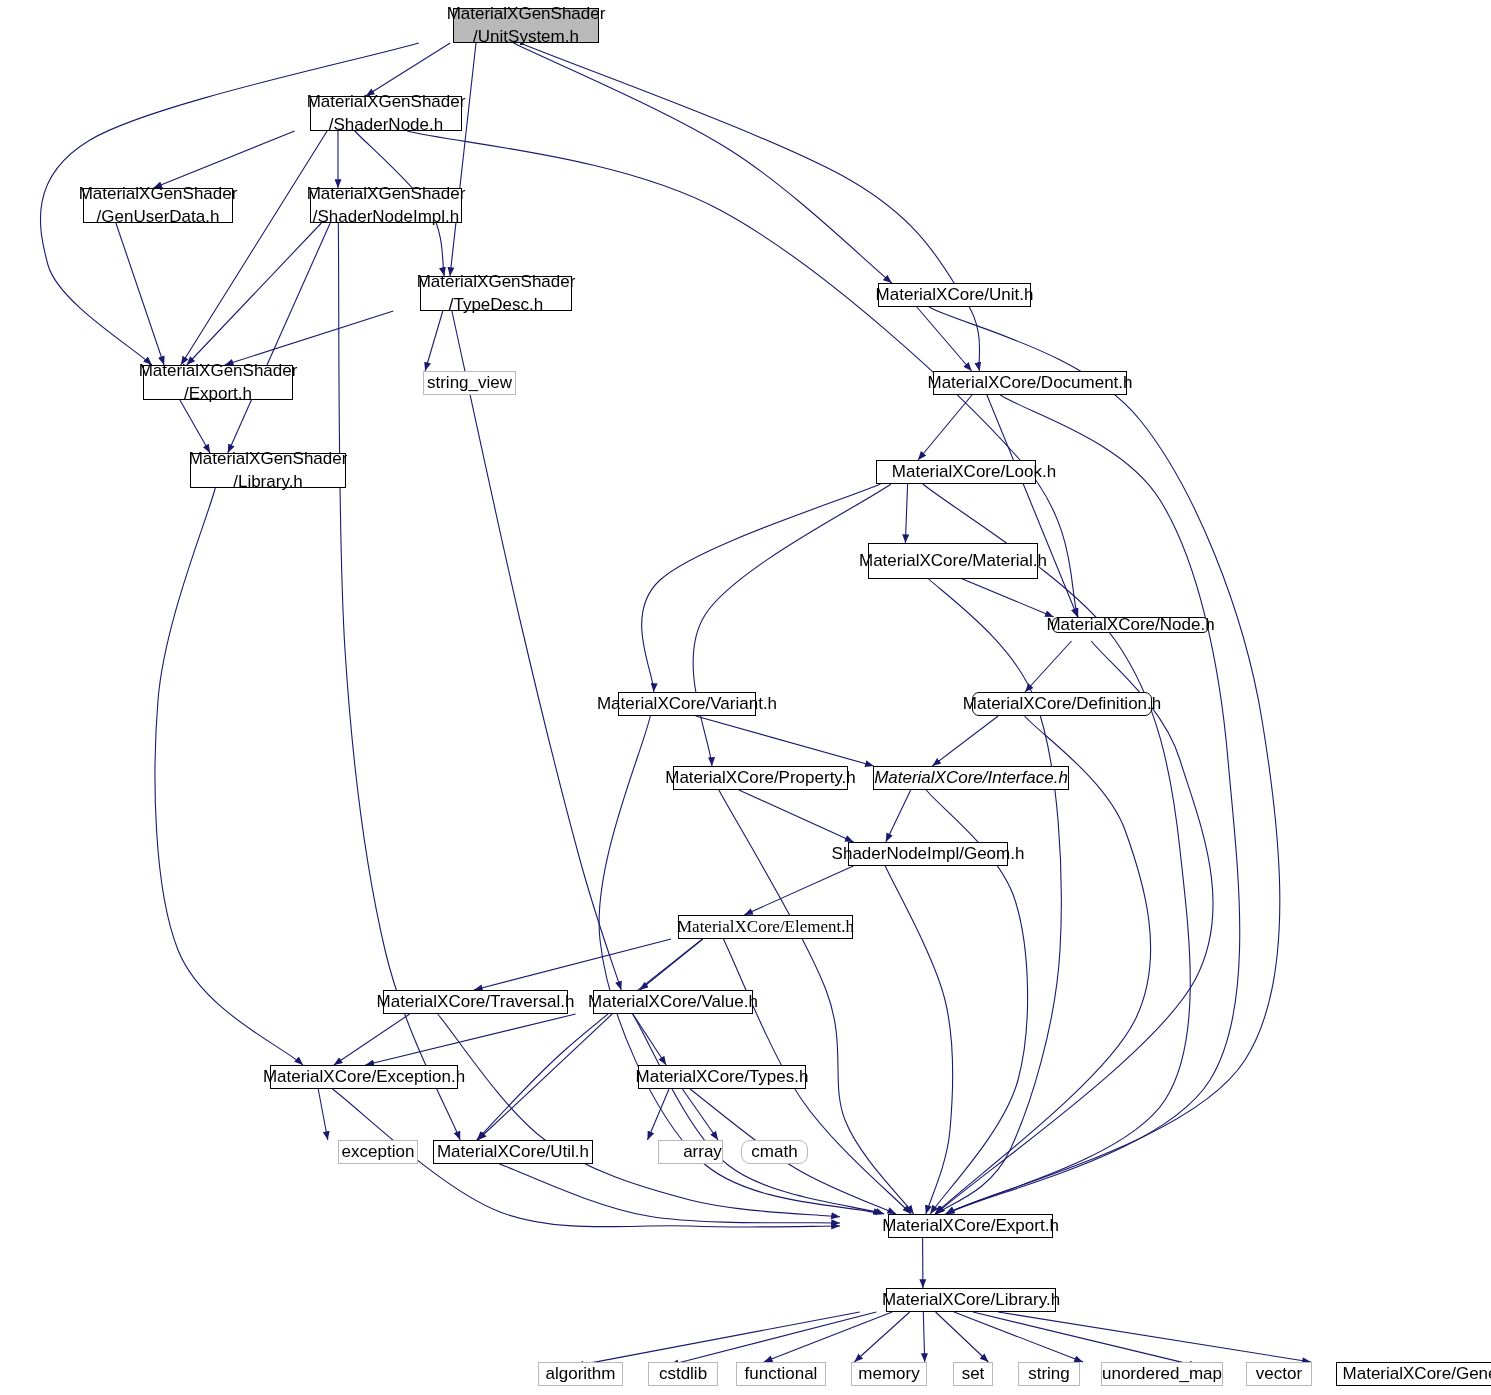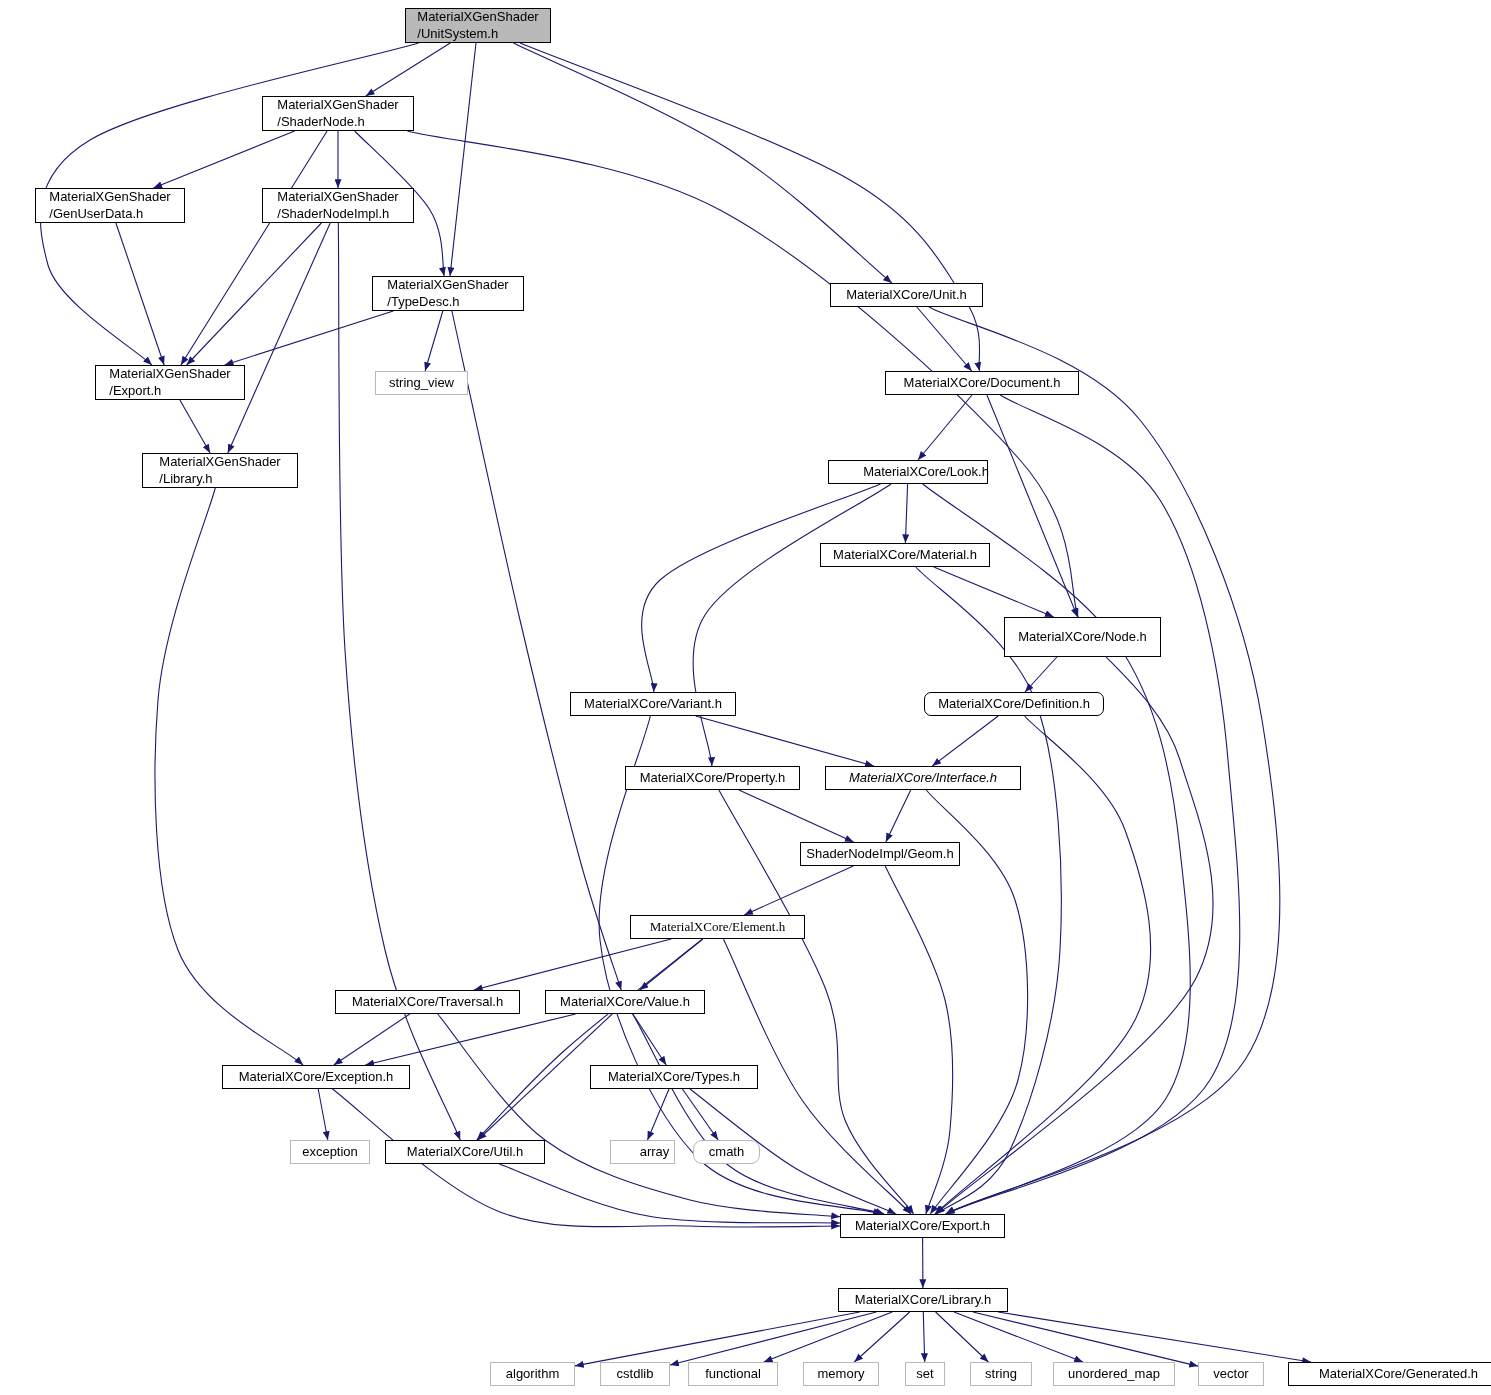--- a/index.html
+++ b/index.html
@@ -11,25 +11,26 @@
     overflow:hidden;
   }
   svg.edges{position:absolute;left:0;top:0;z-index:1;}
   .node{
     position:absolute;
     display:flex;align-items:center;justify-content:center;
     box-sizing:border-box;
     border:1px solid #000000;
     background:#ffffff;
     color:#000000;
-    font-size:13px;line-height:1.3;
-    text-align:left;
+    font-size:17px;line-height:1.3;
+    text-align:center;
     white-space:pre-line;
     z-index:2;
     cursor:default;
+    margin-left:48px;
   }
   .node.project{cursor:pointer;}
   .node.current{background:#b9b9b9;border-color:#000000;font-weight:normal;}
   .node.system{border-color:#b8b8b8;}
 </style>
 </head>
 <body>
 
 <div id="graph-root" class="graph" style="width: 1491px; height: 1395px;">
     <svg class="edges" width="1491" height="1395">
@@ -118,23 +119,23 @@
     <div class="node project" style="left: 372px; top: 276px; width: 152px; height: 35px;">MaterialXGenShader
 /TypeDesc.h</div>
     <div class="node project" style="left: 830px; top: 283px; width: 153px; height: 24px;">MaterialXCore/Unit.h</div>
     <div class="node project" style="left: 95px; top: 365px; width: 150px; height: 35px;">MaterialXGenShader
 /Export.h</div>
     <div class="node system" style="left: 375px; top: 371px; width: 93px; height: 24px;">string_view</div>
     <div class="node project" style="left: 885px; top: 371px; width: 194px; height: 24px;">MaterialXCore/Document.h</div>
     <div class="node project" style="left: 142px; top: 453px; width: 156px; height: 35px;">MaterialXGenShader
 /Library.h</div>
     <div class="node project" style="left: 828px; top: 460px; width: 160px; height: 24px; padding-left: 36px;">MaterialXCore/Look.h</div>
-    <div class="node project" style="left: 820px; top: 543px; width: 170px; height: 24px;">MaterialXCore/Material.h</div>
-    <div class="node project" style="left: 1004px; top: 617px; width: 157px; height: 40px;">MaterialXCore/Node.h</div>
-    <div class="node project" style="left: 570px; top: 692px; width: 166px; height: 24px;">MaterialXCore/Variant.h</div>
+    <div class="node project" style="left: 820px; top: 543px; width: 170px; height: 36px;">MaterialXCore/Material.h</div>
+    <div class="node project" style="left: 1004px; top: 617px; width: 157px; height: 16px; border-radius: 6px;">MaterialXCore/Node.h</div>
+    <div class="node project" style="left: 570px; top: 692px; width: 138px; height: 24px;">MaterialXCore/Variant.h</div>
     <div class="node project" style="left: 924px; top: 692px; width: 180px; height: 24px; border-radius: 7px;">MaterialXCore/Definition.h</div>
     <div class="node project" style="left: 625px; top: 766px; width: 175px; height: 24px;">MaterialXCore/Property.h</div>
     <div class="node project" style="left: 825px; top: 766px; width: 196px; height: 24px; font-style: italic;">MaterialXCore/Interface.h</div>
     <div class="node project" style="left: 800px; top: 842px; width: 160px; height: 24px;">ShaderNodeImpl/Geom.h</div>
     <div class="node project" style="left: 630px; top: 915px; width: 175px; height: 24px; font-family: Liberation Serif, serif;">MaterialXCore/Element.h</div>
     <div class="node project" style="left: 335px; top: 990px; width: 185px; height: 24px;">MaterialXCore/Traversal.h</div>
     <div class="node project" style="left: 545px; top: 990px; width: 160px; height: 24px;">MaterialXCore/Value.h</div>
     <div class="node project" style="left: 222px; top: 1065px; width: 188px; height: 24px;">MaterialXCore/Exception.h</div>
     <div class="node project" style="left: 590px; top: 1065px; width: 168px; height: 24px;">MaterialXCore/Types.h</div>
     <div class="node system" style="left: 290px; top: 1140px; width: 80px; height: 24px;">exception</div>

